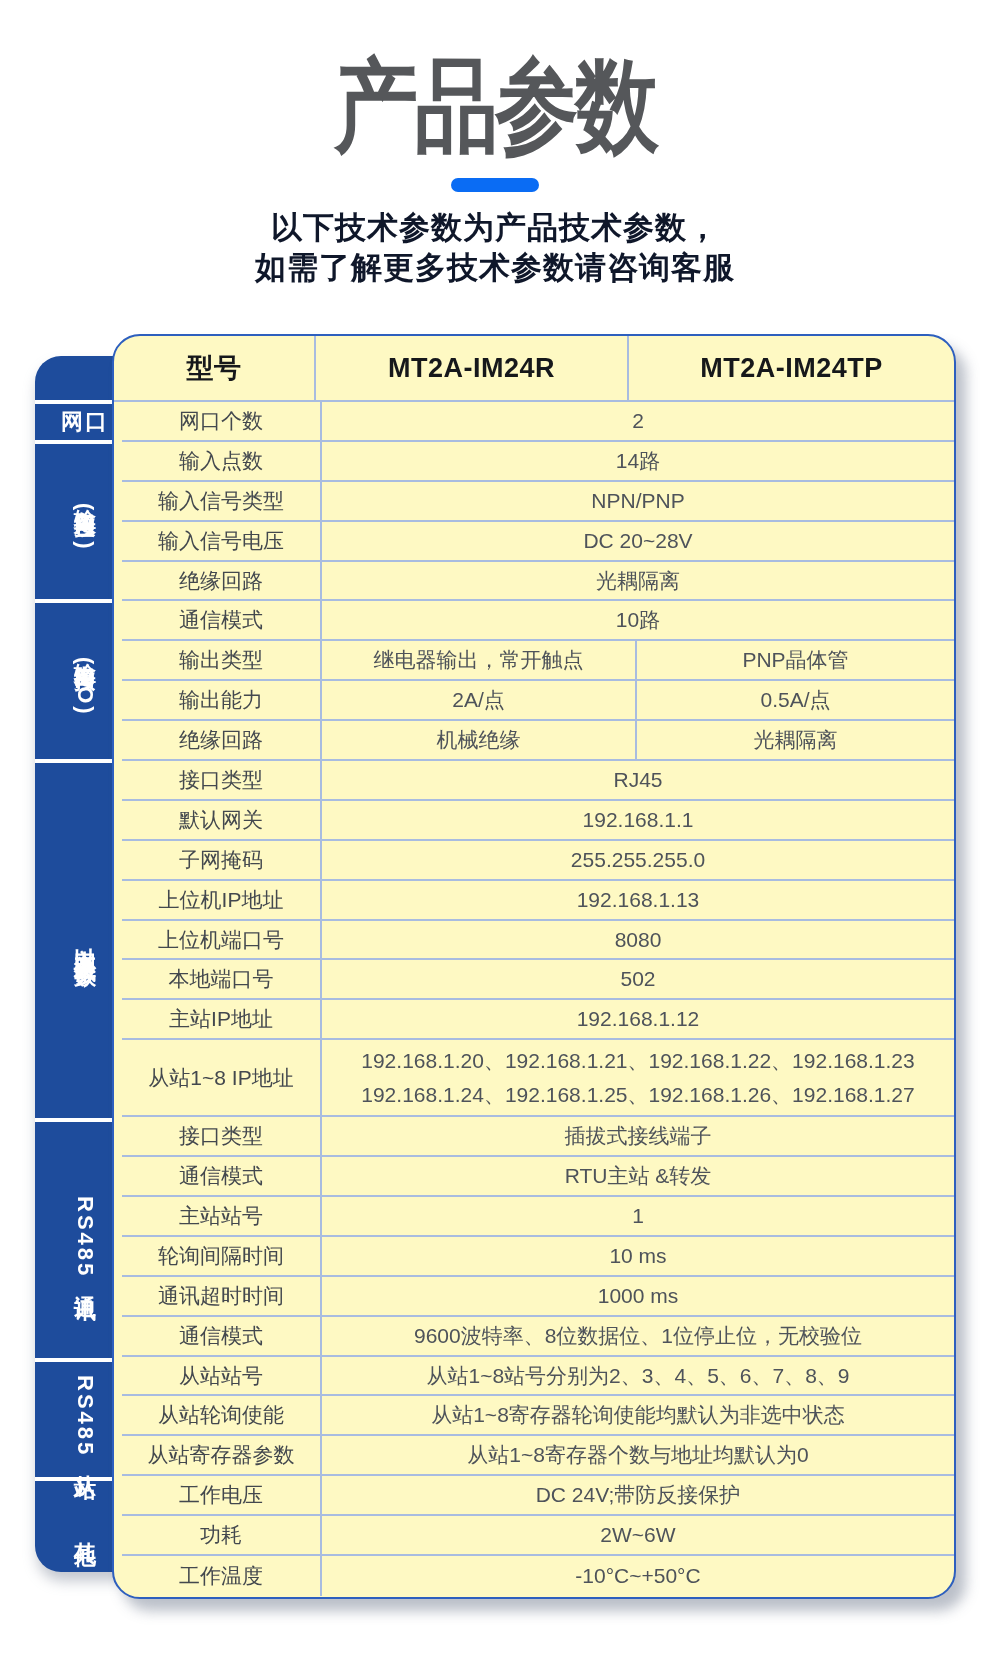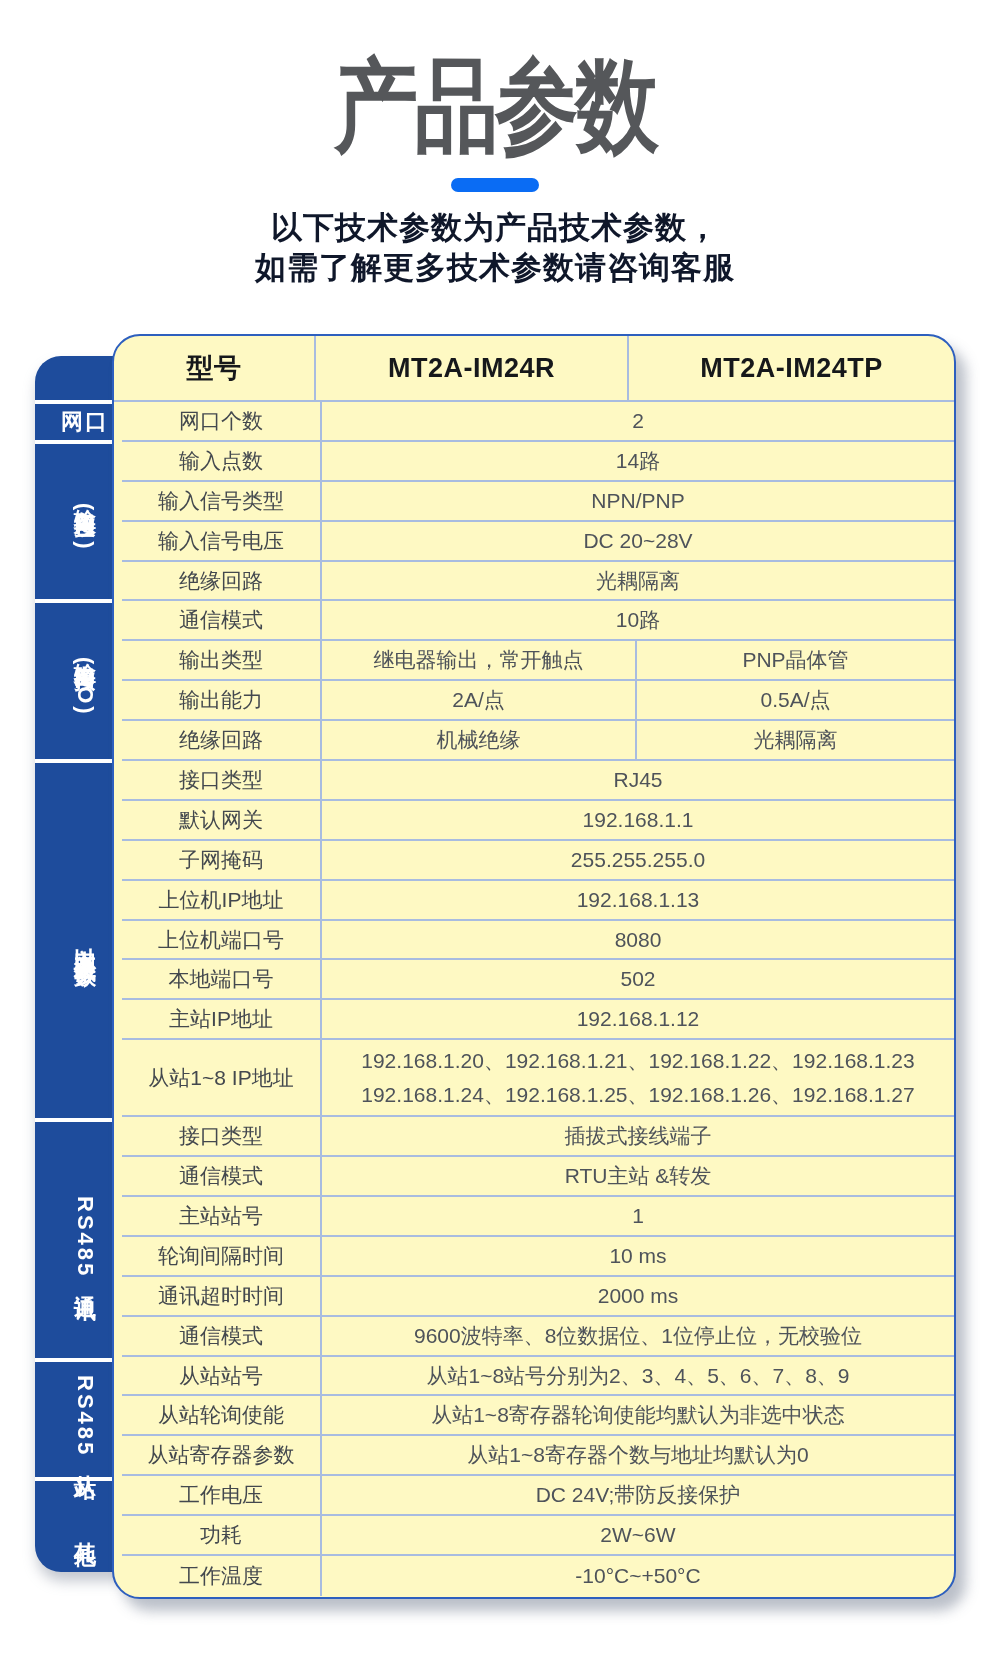--- a/index.html
+++ b/index.html
@@ -212,21 +212,21 @@
         <div class="row">
       <div class="name">主站站号</div>
     <div class="val full">1</div>
         </div>
         <div class="row">
       <div class="name">轮询间隔时间</div>
     <div class="val full">10 ms</div>
         </div>
         <div class="row">
       <div class="name">通讯超时时间</div>
-    <div class="val full">2000 ms</div>
+    <div class="val full">1000 ms</div>
         </div>
         <div class="row">
       <div class="name">通信模式</div>
     <div class="val full">9600波特率、8位数据位、1位停止位，无校验位</div>
         </div>
         <div class="row">
       <div class="name">从站站号</div>
     <div class="val full">从站1~8站号分别为2、3、4、5、6、7、8、9</div>
         </div>
         <div class="row">

